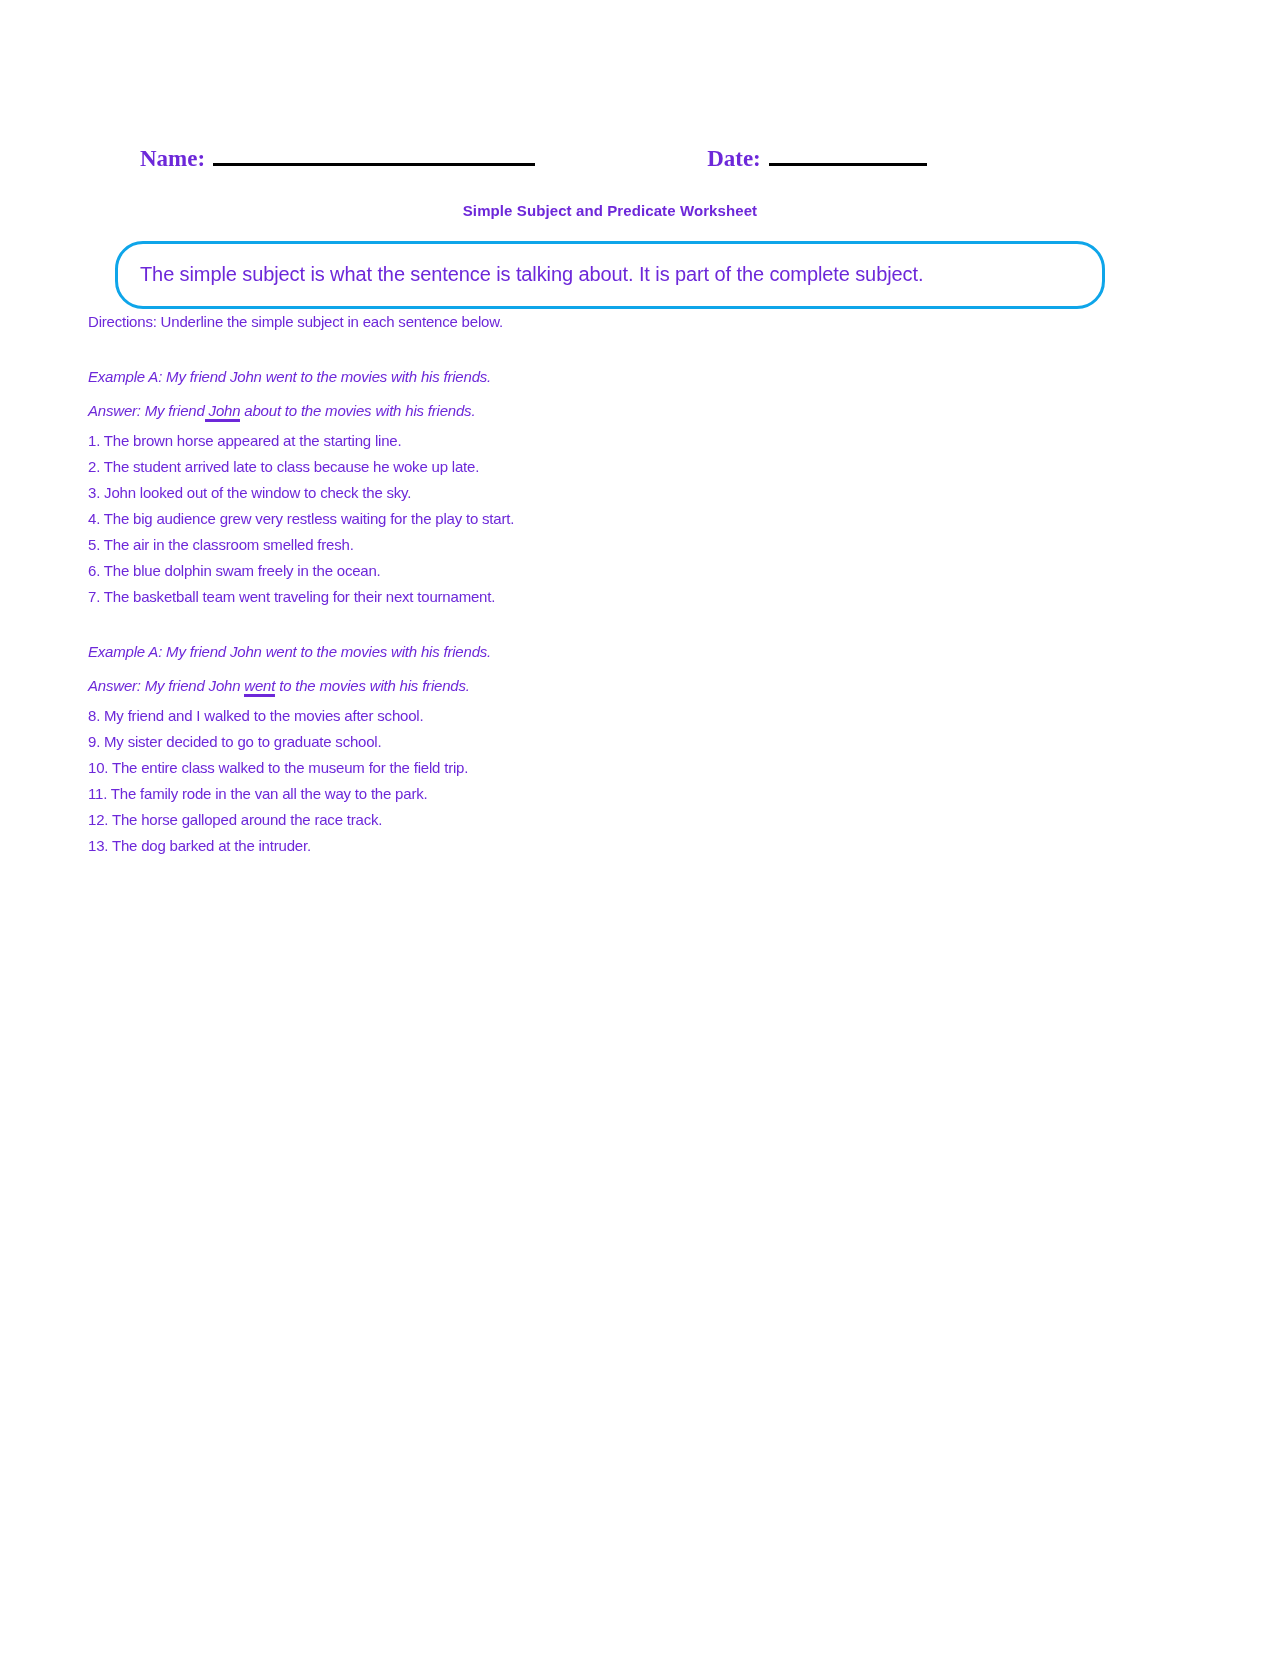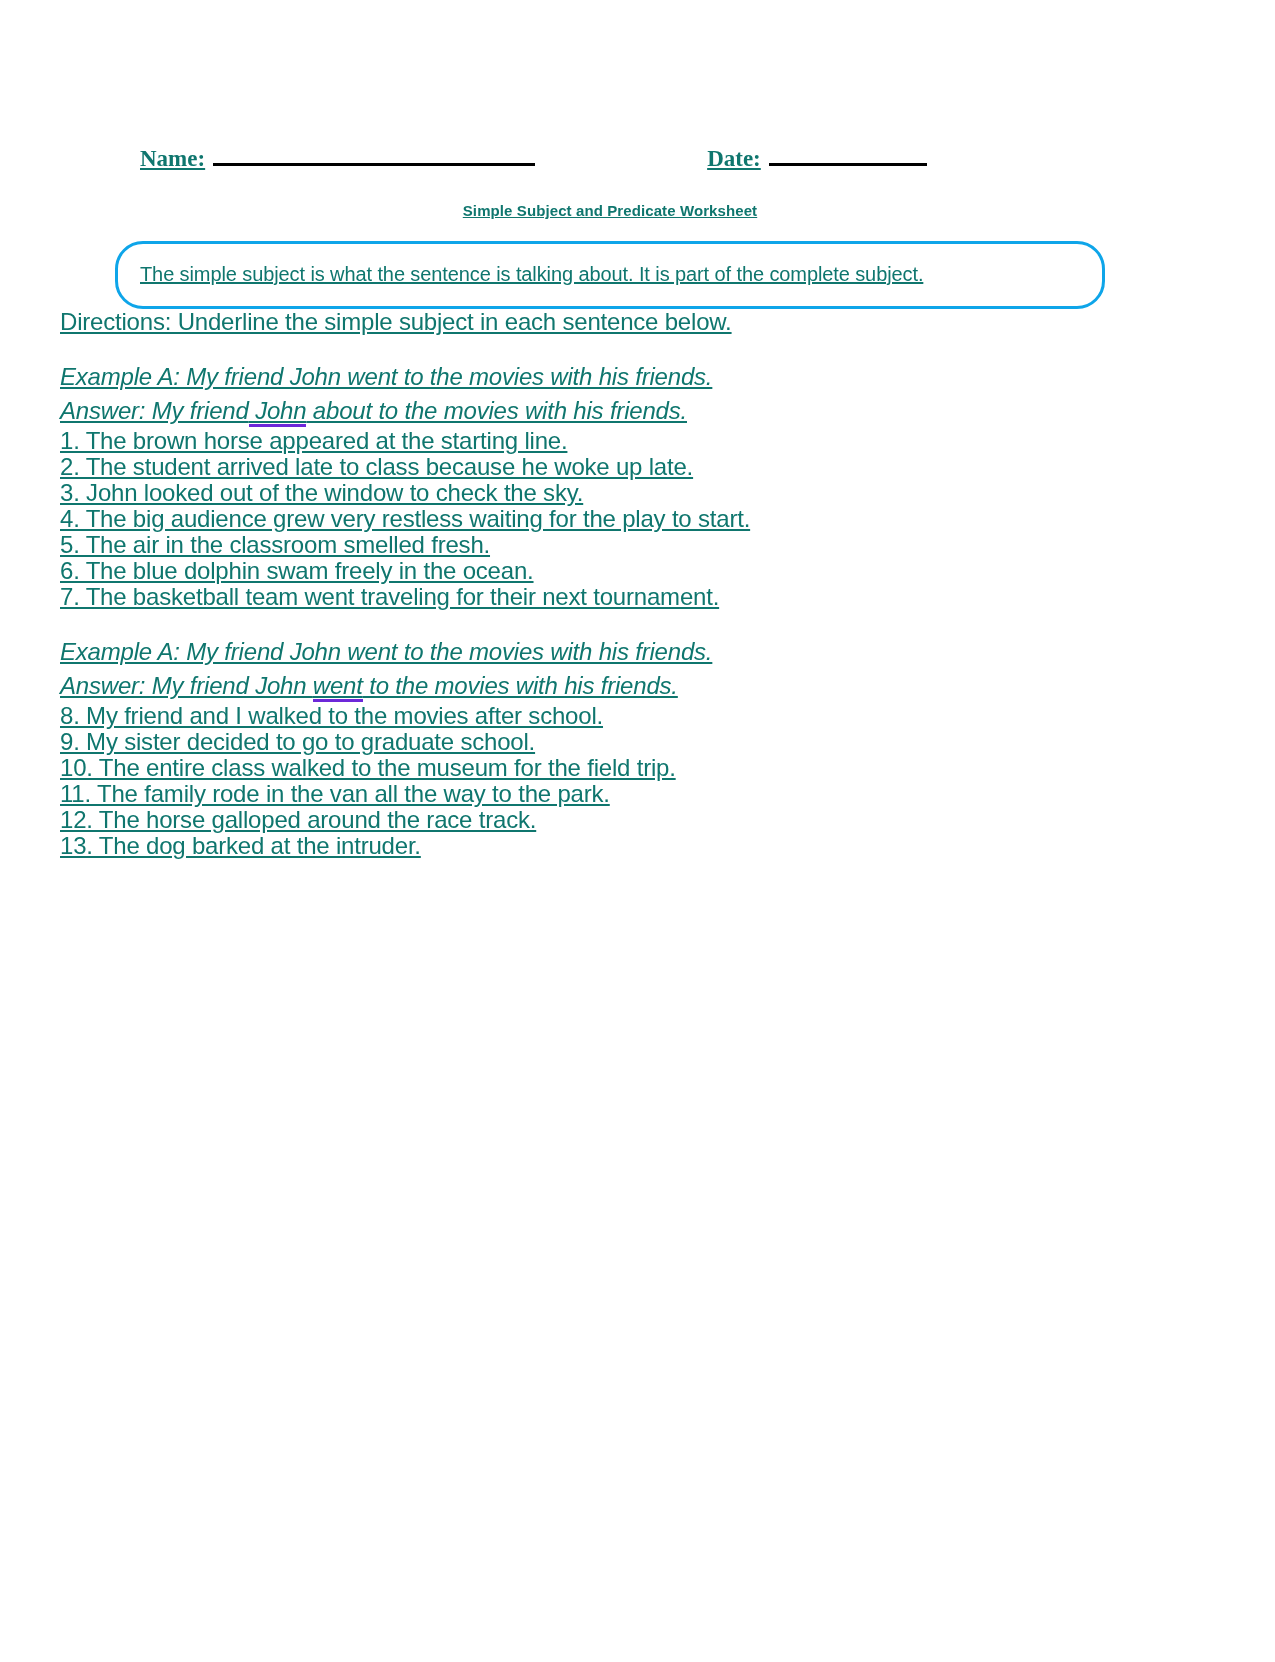--- a/index.html
+++ b/index.html
@@ -3,24 +3,23 @@
 <meta charset="utf-8">
 <style>
   * { box-sizing: border-box; }
   html, body { margin: 0; padding: 0; background: #ffffff; }
   .page {
     position: relative;
     width: 1275px;
     height: 1354px;
     margin: 0 auto;
     background: #ffffff;
-    color: #0f766e;
+    color: #6d28d9;
     font-family: "Liberation Sans", sans-serif;
     overflow: hidden;
-    text-decoration: underline;
   }
 
   
   .header-row {
     display: flex;
     align-items: baseline;
     padding-top: 146px;
     margin-left: 140px;
     margin-right: 140px;
     font-family: "Liberation Serif", serif;
@@ -56,23 +55,23 @@
     border: 3px solid #0ea5e9;
     border-radius: 28px;
     padding: 13px 70px 15px 22px;
     font-size: 20px;
     line-height: 34px;
     letter-spacing: -0.1px;
   }
 
   
   .content {
-    margin-left: 60px;
+    margin-left: 88px;
     margin-right: 140px;
-    font-size: 24px;
+    font-size: 15px;
     letter-spacing: -0.2px;
   }
   .content p { margin: 0; line-height: 26px; }
   .directions { margin-top: 31px; }
   .example-block { margin-top: 25px; line-height: 34px; }
   .example-block p { line-height: 34px; }
   .italic { font-style: italic; }
   .sentence { margin-top: 26px; }
   .uline {
     text-decoration: none;

